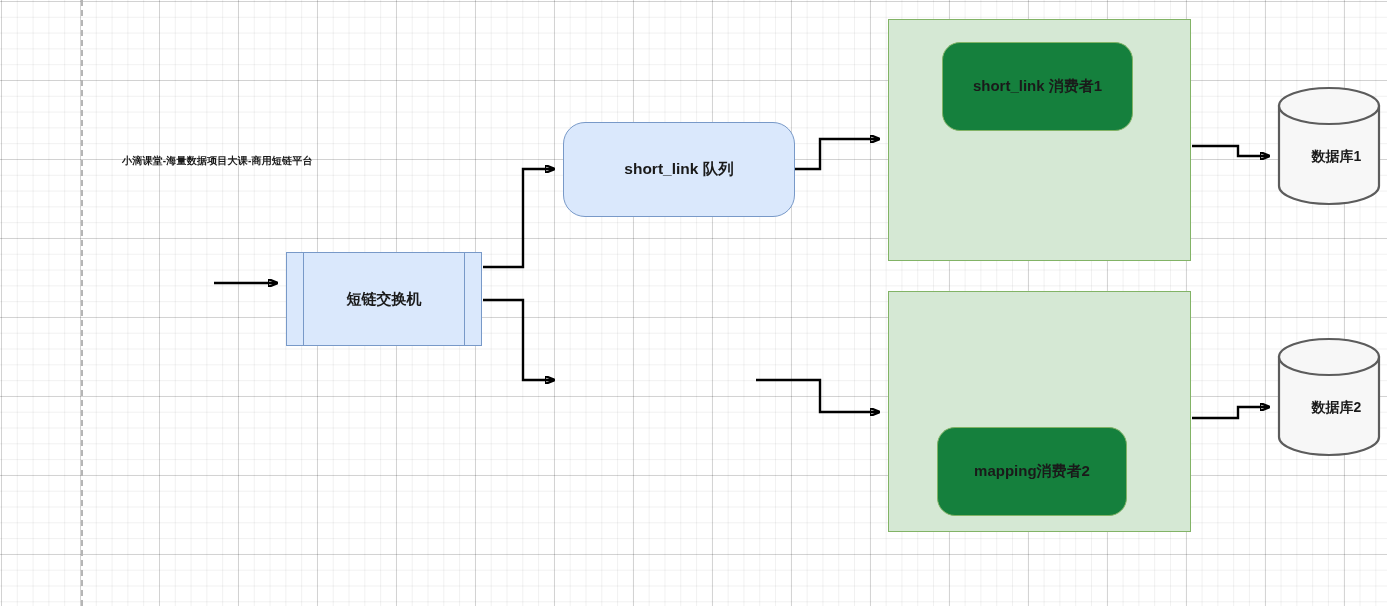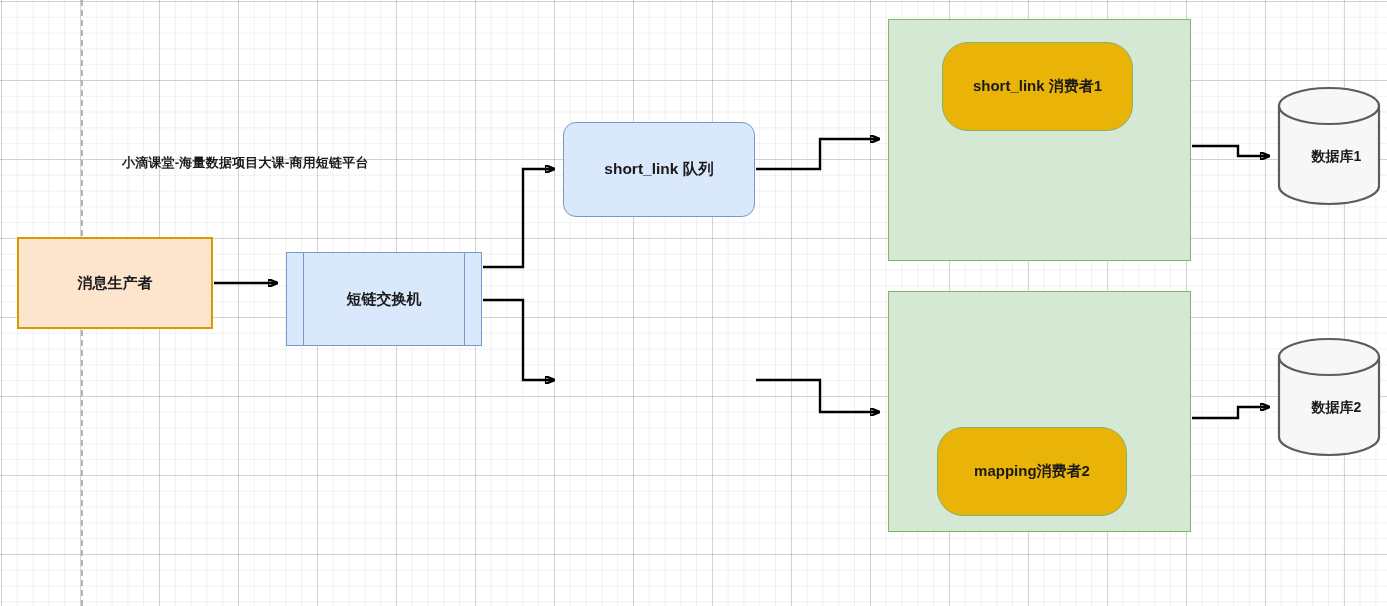--- a/index.html
+++ b/index.html
@@ -37,21 +37,21 @@
     align-items: center;
     justify-content: center;
     text-align: center;
     font-weight: bold;
     color: #1a1a1a;
   }
   .title-label {
     position: absolute;
     left: 122px;
     top: 154px;
-    font-size: 13px;
+    font-size: 10px;
     font-weight: bold;
     color: #1a1a1a;
     white-space: nowrap;
     letter-spacing: 0.2px;
   }
   .producer {
     left: 17px;
     top: 237px;
     width: 196px;
     height: 92px;
@@ -82,42 +82,42 @@
   .exchange-bar {
     position: absolute;
     top: 0;
     bottom: 0;
     width: 0;
     border-left: 1.5px solid #7899c8;
   }
   .exchange-bar.left { left: 17px; }
   .exchange-bar.right { right: 17px; }
   .queue {
-    width: 192px;
+    width: 232px;
     height: 95px;
     background: #dae8fc;
     border: 1.5px solid #7899c8;
-    border-radius: 13px;
+    border-radius: 22px;
     font-size: 15.5px;
   }
   .queue-short { left: 563px; top: 122px; }
   .queue-mapping { left: 563px; top: 340px; }
   .group {
     box-sizing: border-box;
     background: #d5e8d4;
     border: 1.5px solid #82b366;
     display: block;
   }
   .group-short { left: 888px; top: 19px; width: 303px; height: 242px; }
   .group-mapping { left: 888px; top: 291px; width: 303px; height: 241px; }
   .consumer {
     box-sizing: border-box;
-    background: #eab308;
+    background: #15803d;
     border: 1.5px solid #82b366;
-    border-radius: 26px;
+    border-radius: 18px;
     display: flex;
     align-items: center;
     justify-content: center;
     font-size: 15px;
     font-weight: bold;
     color: #1a1a1a;
     position: absolute;
   }
   .c-s1 { left: 53px; top: 22px; width: 191px; height: 89px; }
   .c-s2 { left: 53px; top: 133px; width: 191px; height: 89px; }
@@ -175,23 +175,20 @@
 
     <path d="M 756 169 L 820 169 L 820 139 L 879 139" marker-end="url(#arrow)"></path>
 
     <path d="M 756 380 L 820 380 L 820 412 L 879 412" marker-end="url(#arrow)"></path>
 
     <path d="M 1192 146 L 1238 146 L 1238 156 L 1269 156" marker-end="url(#arrow)"></path>
 
     <path d="M 1192 418 L 1238 418 L 1238 407 L 1269 407" marker-end="url(#arrow)"></path>
   </svg>
 
-  <div class="node producer">
-    <span>消息生产者</span>
-  </div>
 
   <div class="node exchange-wrap">
     <div class="exchange">
       <span>短链交换机</span>
     </div>
     <div class="exchange-bar left"></div>
     <div class="exchange-bar right"></div>
   </div>
 
   <div class="node queue queue-short">

